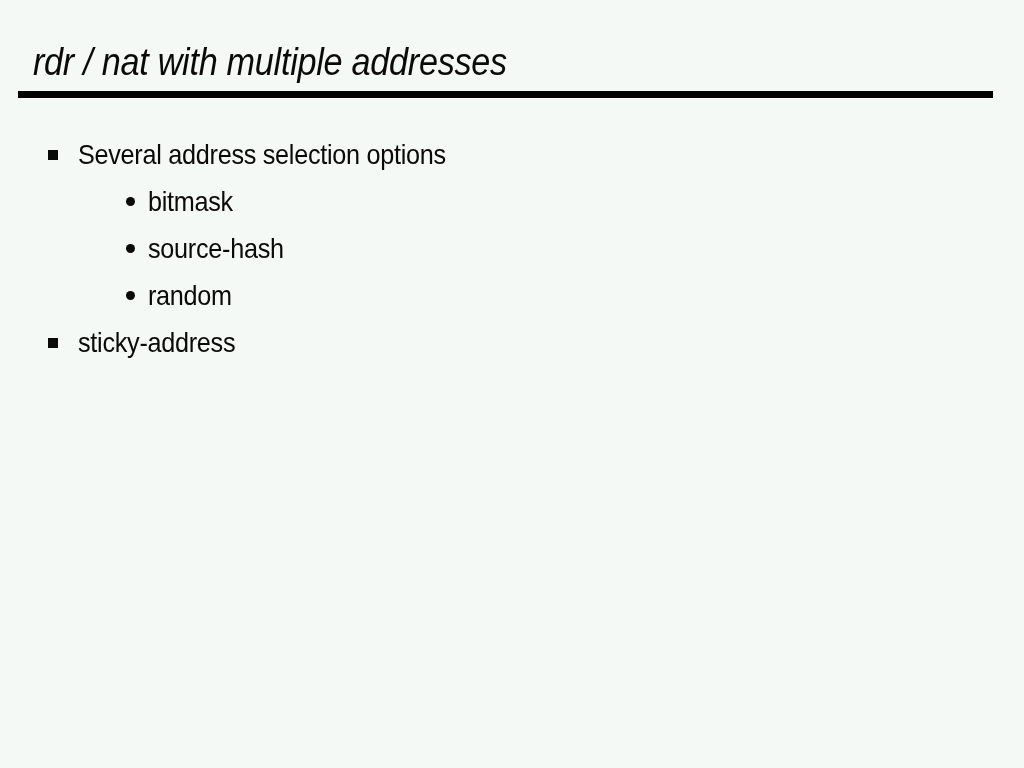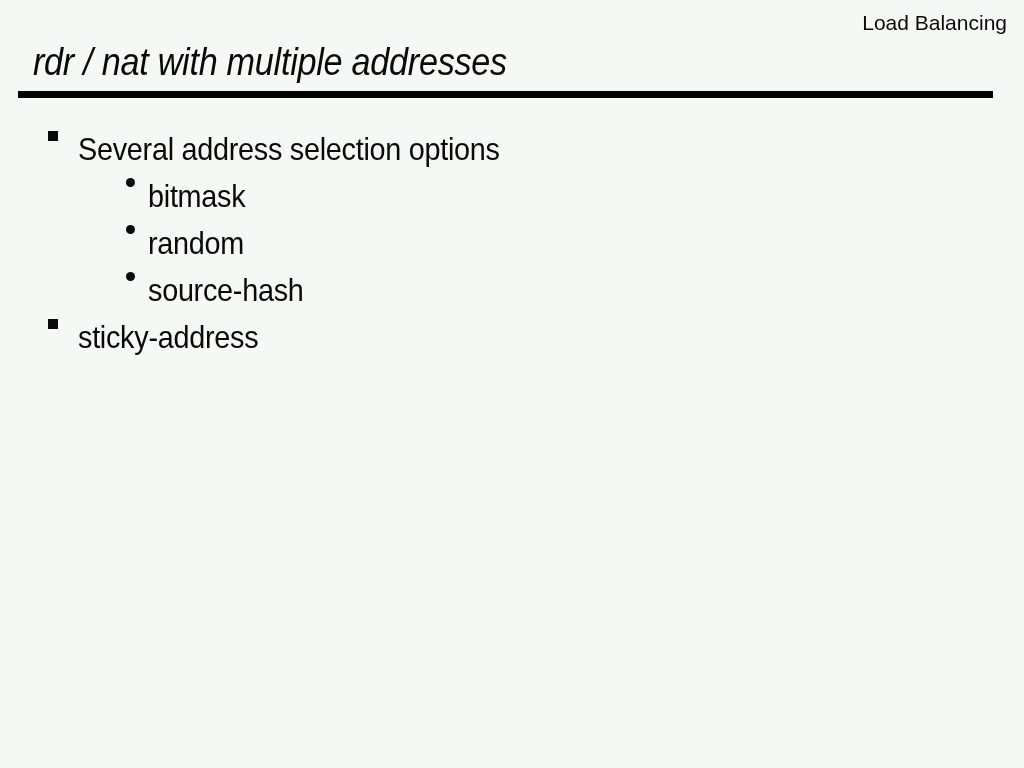--- a/index.html
+++ b/index.html
@@ -51,23 +51,23 @@
     background: #000000;
   }
   .bullet-list {
     position: absolute;
     top: 131px;
     left: 0;
     right: 0;
   }
   .bullet-line {
     display: flex;
-    align-items: flex-start;
+    align-items: center;
     height: 47px;
-    font-size: 32px;
+    font-size: 28px;
     white-space: nowrap;
   }
   .bullet-line.lvl1 { padding-left: 48px; }
   .bullet-line.lvl2 { padding-left: 98px; margin-left: 28px; }
   .marker {
     flex: 0 0 auto;
     background: #0a0a0a;
   }
   .lvl1 .marker {
     width: 10px;
@@ -79,21 +79,20 @@
     height: 9px;
     border-radius: 50%;
     margin-right: 13px;
   }
 </style>
 </head>
 <body>
 
 <div class="slide">
 
-  <div class="corner-label">Load Balancing</div>
 
   <h1 class="slide-title" style="margin:0; font-weight:400;">
     <span class="condensed">rdr / nat with multiple addresses</span>
   </h1>
 
   <div class="title-rule"></div>
 
   <div class="bullet-list">
 
     <div class="bullet-line lvl1">
@@ -101,26 +100,26 @@
       <span class="condensed">Several address selection options</span>
     </div>
 
     <div class="bullet-line lvl2">
       <span class="marker"></span>
       <span class="condensed">bitmask</span>
     </div>
 
     <div class="bullet-line lvl2">
       <span class="marker"></span>
-      <span class="condensed">random</span>
+      <span class="condensed">source-hash</span>
     </div>
 
     <div class="bullet-line lvl2">
       <span class="marker"></span>
-      <span class="condensed">source-hash</span>
+      <span class="condensed">random</span>
     </div>
 
 
     <div class="bullet-line lvl1">
       <span class="marker"></span>
       <span class="condensed">sticky-address</span>
     </div>
 
 
 

